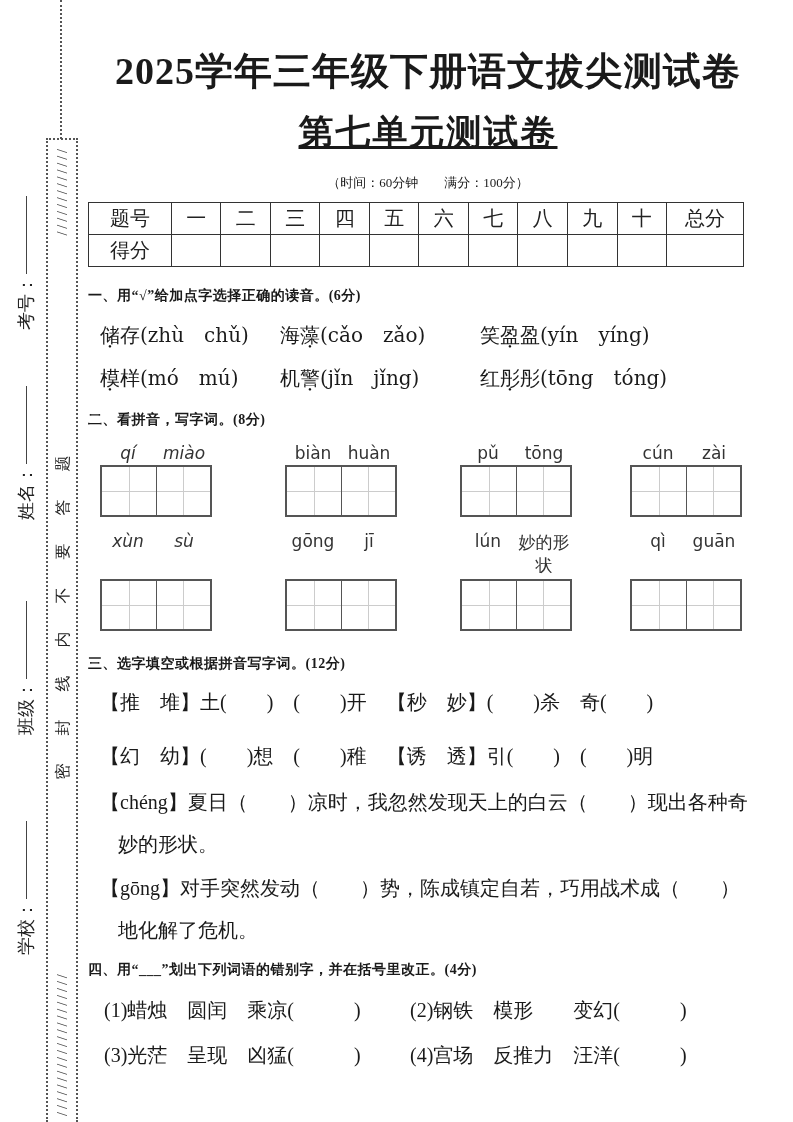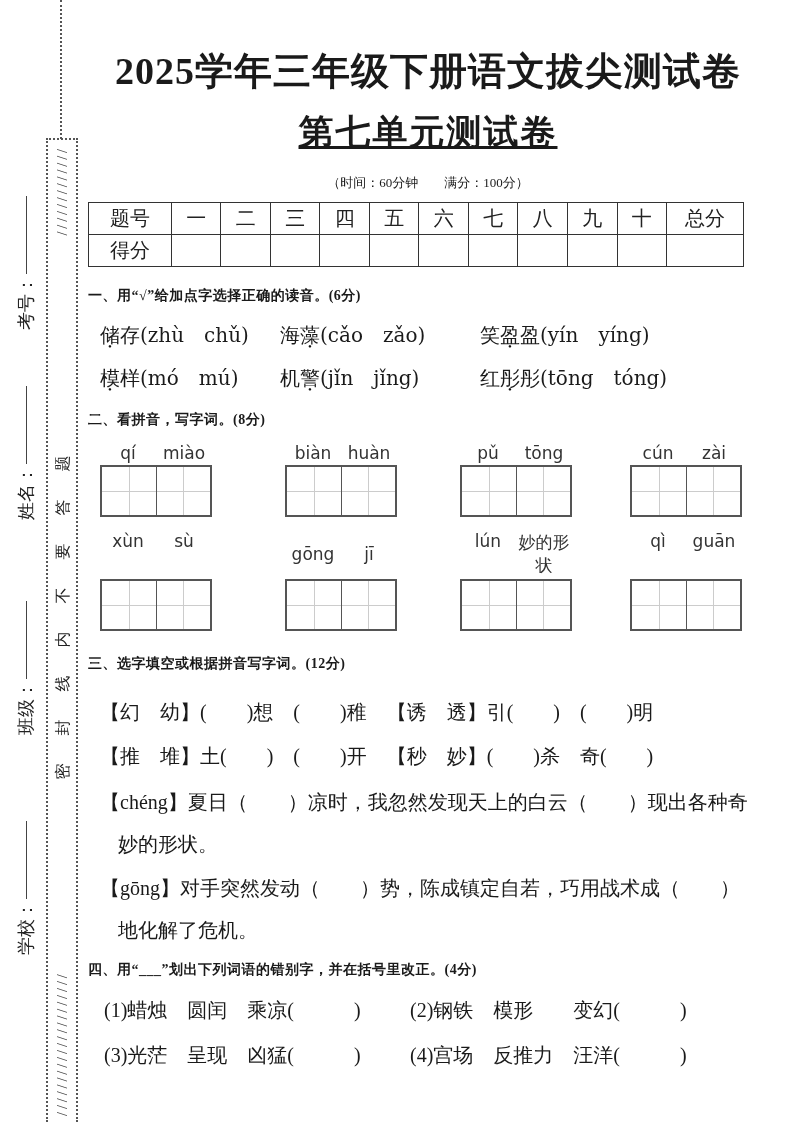--- a/index.html
+++ b/index.html
@@ -84,21 +84,21 @@
   .grid-row{display:flex;margin-top:2px;}
   .tian-box{display:flex;border:2px solid #555;box-sizing:border-box;width:112px;height:52px;}
   .tian-cell{position:relative;width:50%;height:100%;}
   .tian-cell + .tian-cell{border-left:1.6px solid #555;}
   .tian-cell::before{
     content:"";position:absolute;left:50%;top:0;bottom:0;width:1px;background:#ccc;
   }
   .tian-cell::after{
     content:"";position:absolute;top:50%;left:0;right:0;height:1px;background:#ccc;
   }
-  .ml1{margin-left:12px;} .ml2{margin-left:73px;align-items:center;} .ml3{margin-left:63px;} .ml4{margin-left:58px;}
+  .ml1{margin-left:12px;font-style:italic;} .ml2{margin-left:73px;} .ml3{margin-left:63px;} .ml4{margin-left:58px;}
   
   .fill-line{margin-top:14px;font-size:20px;line-height:30px;padding-left:12px;}
   .fill-cont{margin-top:12px;font-size:20px;line-height:30px;padding-left:30px;}
   
   .err-row{display:flex;margin-top:18px;font-size:20px;padding-left:16px;}
   .err-left{width:306px;}
   .err-right{flex:1;}
 </style>
 </head>
 <body>
@@ -267,22 +267,22 @@
           <span class="tian-cell"></span>
           <span class="tian-cell"></span>
         </span>
       <span class="tian-box ml4">
           <span class="tian-cell"></span>
           <span class="tian-cell"></span>
         </span>
     </div>
 
     <div class="sec-h" style="margin-top:24px;">三、选字填空或根据拼音写字词。(12分)</div>
+    <div class="fill-line">【推　堆】土(　　)　(　　)开　【秒　妙】(　　)杀　奇(　　)</div>
     <div class="fill-line" style="margin-top:24px;">【幻　幼】(　　)想　(　　)稚　【诱　透】引(　　)　(　　)明</div>
-    <div class="fill-line">【推　堆】土(　　)　(　　)开　【秒　妙】(　　)杀　奇(　　)</div>
     <div class="fill-line" style="margin-top:16px;">【chéng】夏日（　　）凉时，我忽然发现天上的白云（　　）现出各种奇</div>
     <div class="fill-cont">妙的形状。</div>
     <div class="fill-line">【gōng】对手突然发动（　　）势，陈成镇定自若，巧用战术成（　　）</div>
     <div class="fill-cont">地化解了危机。</div>
 
     <div class="sec-h" style="margin-top:16px;">四、用“___”划出下列词语的错别字，并在括号里改正。(4分)</div>
     <div class="err-row">
       <span class="err-left">(1)蜡烛　圆闰　乘凉(　　　)</span>
       <span class="err-right">(2)钢铁　模形　　变幻(　　　)</span>
     </div>

